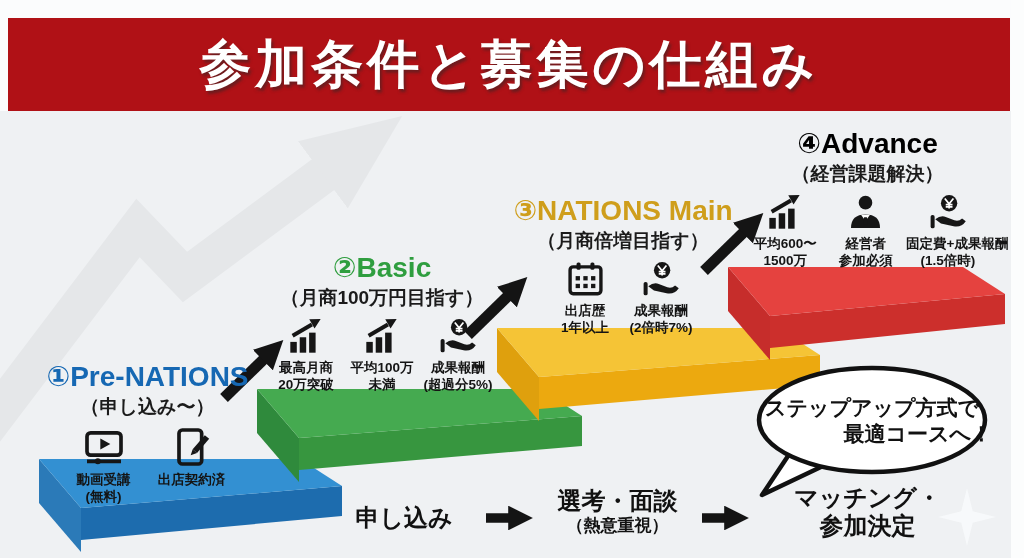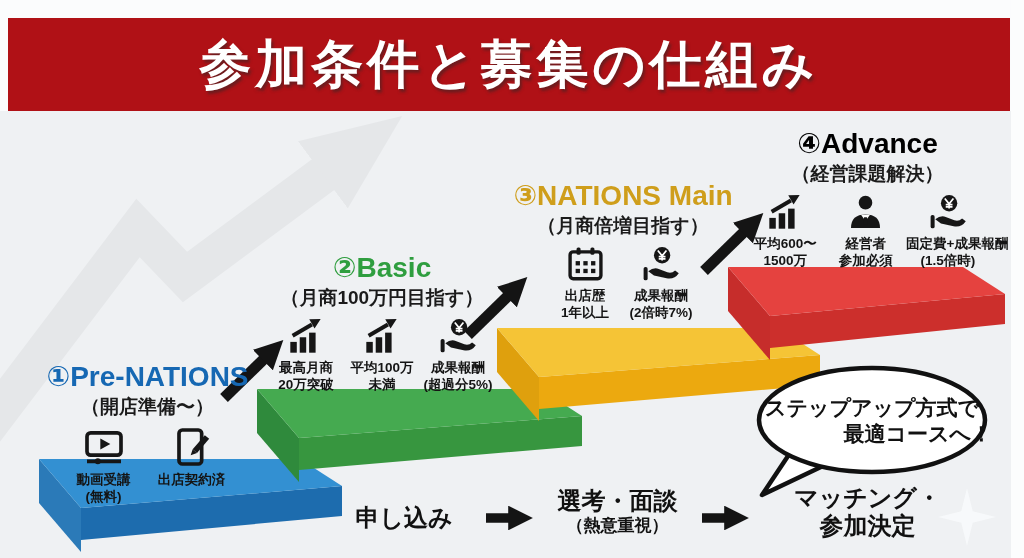--- a/index.html
+++ b/index.html
@@ -28,21 +28,21 @@
   .item{width:76px;text-align:center;}
   .stage1 .item{width:88px;}
   .stage4 .item{width:84px;}
   .item-icon{width:37px;height:37px;color:#161616;}
   .stage1 .item-icon{width:40px;height:40px;}
   .cap1,.cap2{font-weight:800;font-size:13.5px;line-height:17px;color:#141414;white-space:nowrap;}
   .stage1{left:30px;top:322px;width:235px;}
   .stage1 .stage-title{color:#1668b3;margin-top:39px;}
   .stage2{left:268px;top:252px;width:228px;}
   .stage2 .stage-title{color:#2f9e3f;}
-  .stage3{left:498px;top:180px;width:250px;}
+  .stage3{left:498px;top:195px;width:250px;}
   .stage3 .stage-title{color:#cf9e1b;}
   .stage4{left:745px;top:128px;width:245px;}
   .stage4 .stage-title{color:#000000;}
   
   .flow-label{position:absolute;text-align:center;color:#111;font-weight:800;}
   .flow-main{font-size:24px;line-height:28px;white-space:nowrap;}
   .flow-sub{font-size:17px;line-height:21px;white-space:nowrap;}
   #flow1{left:334px;top:504px;width:140px;}
   #flow2{left:545px;top:487px;width:145px;}
   #flow3{left:785px;top:484px;width:165px;}
@@ -164,21 +164,21 @@
         <circle cx="12" cy="5.6" r="4.4" fill="currentColor"></circle>
         <path d="M2.6,22 q0,-8.7 9.4,-8.7 q9.4,0 9.4,8.7 z" fill="currentColor"></path>
         <polygon points="9.1,13.5 12,17.5 14.9,13.5" fill="#ffffff"></polygon>
         <polygon points="11.1,15 12.9,15 13.5,19.6 10.5,19.6" fill="currentColor"></polygon>
       </symbol>
     </defs>
   </svg>
 
   <div class="stage stage1">
     <div class="stage-title"><span>①</span><span>Pre-NATIONS</span></div>
-    <div class="stage-sub">（開店準備〜）</div>
+    <div class="stage-sub">（申し込み〜）</div>
     <div class="items">
       <div class="item">
         <svg class="item-icon">
             <use href="#video-icon"></use>
           </svg>
         <div class="cap1">動画受講</div>
         <div class="cap2">(無料)</div>
       </div>
       <div class="item">
         <svg class="item-icon">

